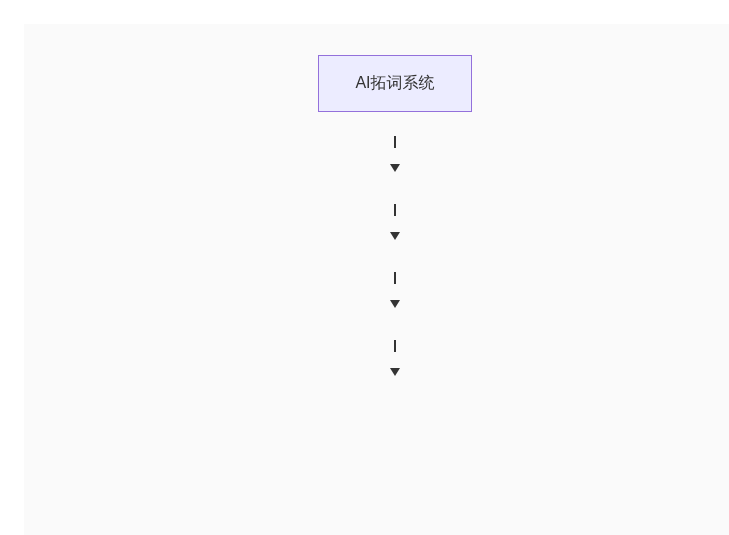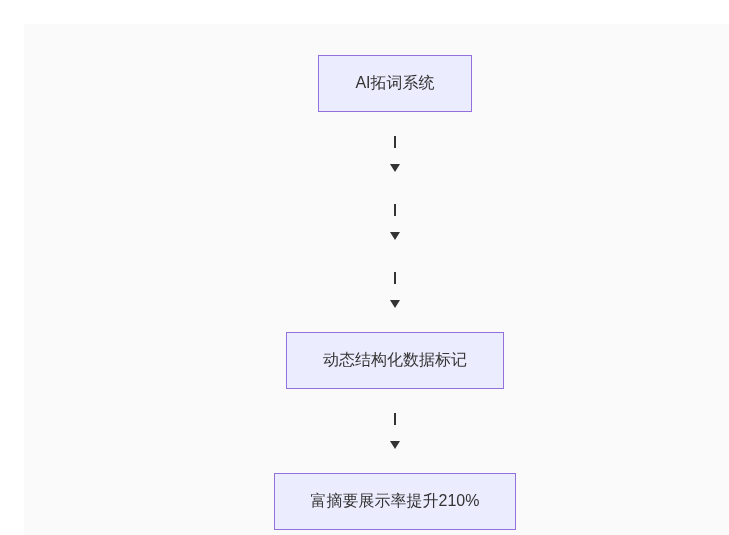--- a/index.html
+++ b/index.html
@@ -78,27 +78,21 @@
       <div class="shaft"></div>
       <div class="head"></div>
     </div>
 
 
     <div class="edge">
       <div class="shaft"></div>
       <div class="head"></div>
     </div>
 
-    <div class="node">
-      <span>动态结构化数据标记</span>
-    </div>
 
     <div class="edge">
       <div class="shaft"></div>
       <div class="head"></div>
     </div>
 
-    <div class="node">
-      <span>富摘要展示率提升210%</span>
-    </div>
 
   </div>
 </div>
 
 </body></html>

